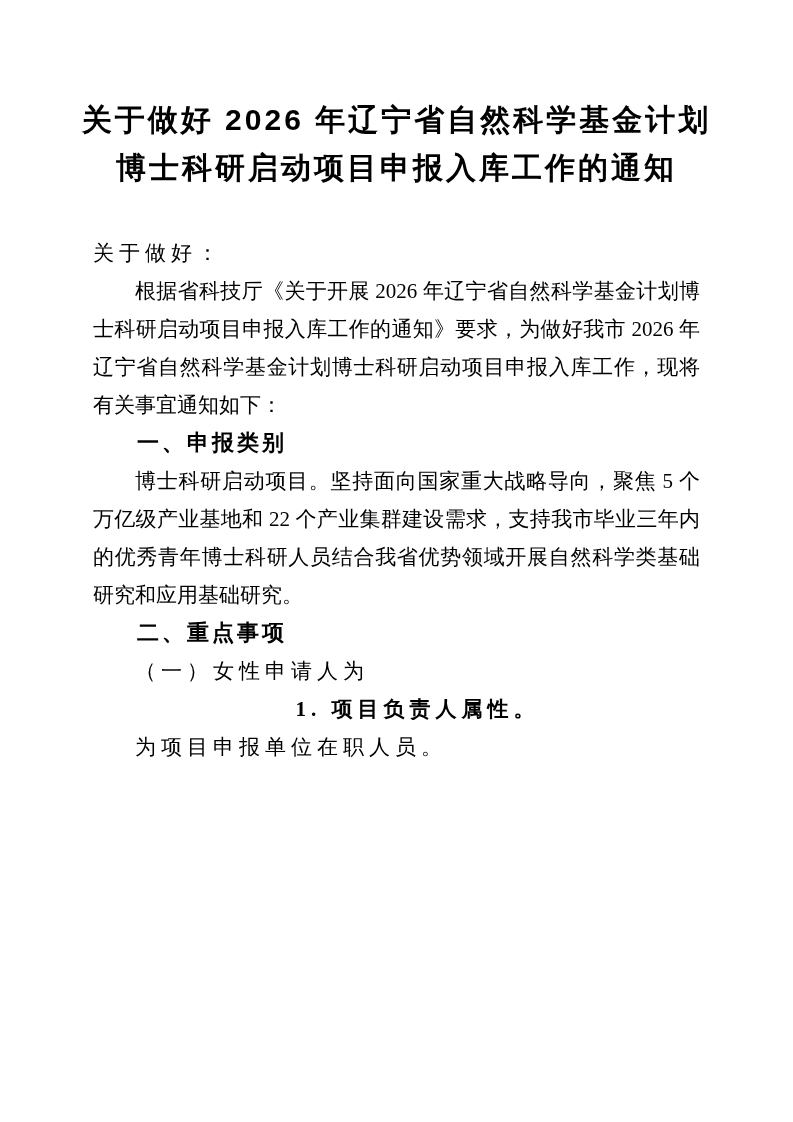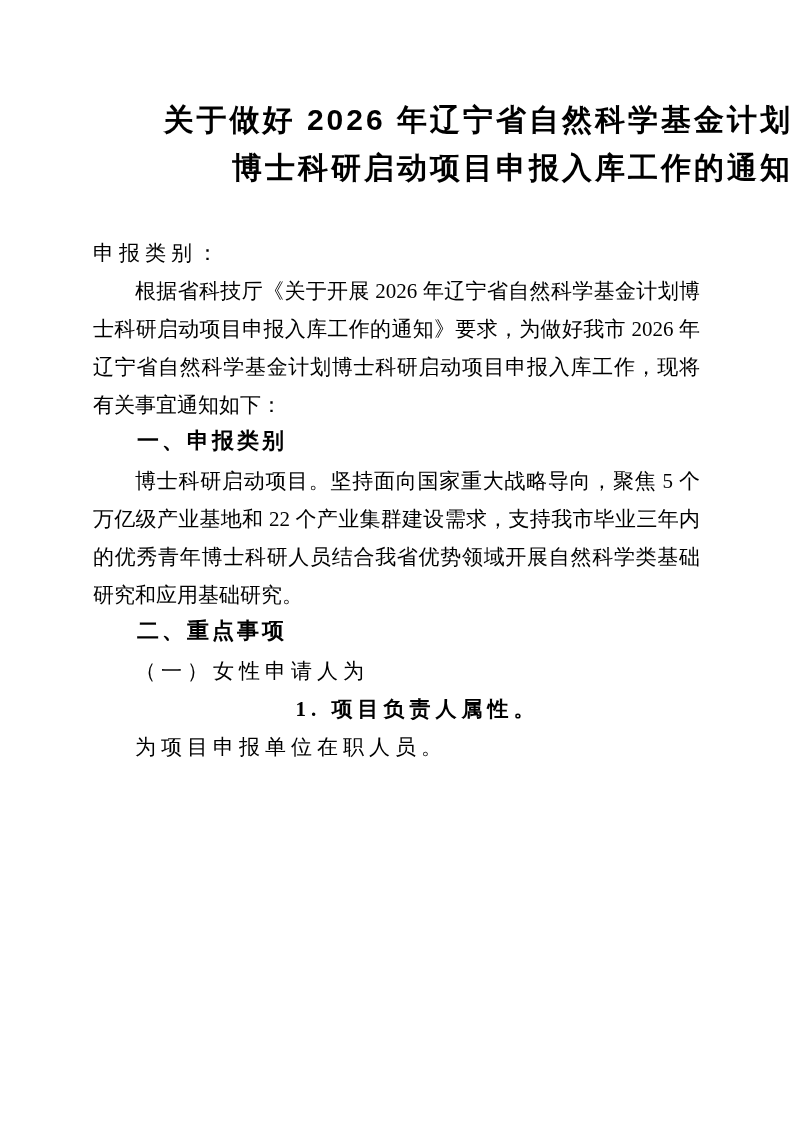--- a/index.html
+++ b/index.html
@@ -11,21 +11,21 @@
     position: relative;
     width: 793px;
     height: 1122px;
     background: #ffffff;
     color: #000000;
     overflow: hidden;
   }
   .doc-title {
     margin: 0;
     padding-top: 96px;
-    text-align: right;
+    text-align: center;
     font-family: "Liberation Sans", sans-serif;
     font-weight: 700;
     font-size: 30px;
     line-height: 48px;
     letter-spacing: 3px;
     color: #000000;
   }
   .doc-title .title-line {
     display: block;
   }
@@ -46,21 +46,21 @@
   }
   .single {
     text-align: left;
     text-indent: 2em;
     letter-spacing: 5px;
   }
   .no-indent {
     text-indent: 0;
   }
   .heading-hei {
-    font-family: Liberation Mono, monospace;
+    font-family: Liberation Sans, sans-serif;
     font-weight: 700;
     font-size: 22px;
     letter-spacing: 3px;
   }
   .heading-kai {
     font-family: "Liberation Serif", serif;
     font-weight: 400;
   }
   .heading-bold {
     font-family: "Liberation Serif", serif;
@@ -73,21 +73,21 @@
 
 <div class="page">
 
   <h1 class="doc-title">
     <span class="title-line">关于做好 2026 年辽宁省自然科学基金计划</span>
     <span class="title-line">博士科研启动项目申报入库工作的通知</span>
   </h1>
 
   <div class="doc-body">
 
-    <p class="single no-indent">申报类别：</p>
+    <p class="single no-indent">关于做好：</p>
 
     <p class="para">根据省科技厅《关于开展 2026 年辽宁省自然科学基金计划博士科研启动项目申报入库工作的通知》要求，为做好我市 2026 年辽宁省自然科学基金计划博士科研启动项目申报入库工作，现将有关事宜通知如下：</p>
 
     <p class="single heading-hei">一、申报类别</p>
 
     <p class="para">博士科研启动项目。坚持面向国家重大战略导向，聚焦 5 个万亿级产业基地和 22 个产业集群建设需求，支持我市毕业三年内的优秀青年博士科研人员结合我省优势领域开展自然科学类基础研究和应用基础研究。</p>
 
     <p class="single heading-hei">二、重点事项</p>
 
     <p class="single heading-kai">（一）女性申请人为</p>

